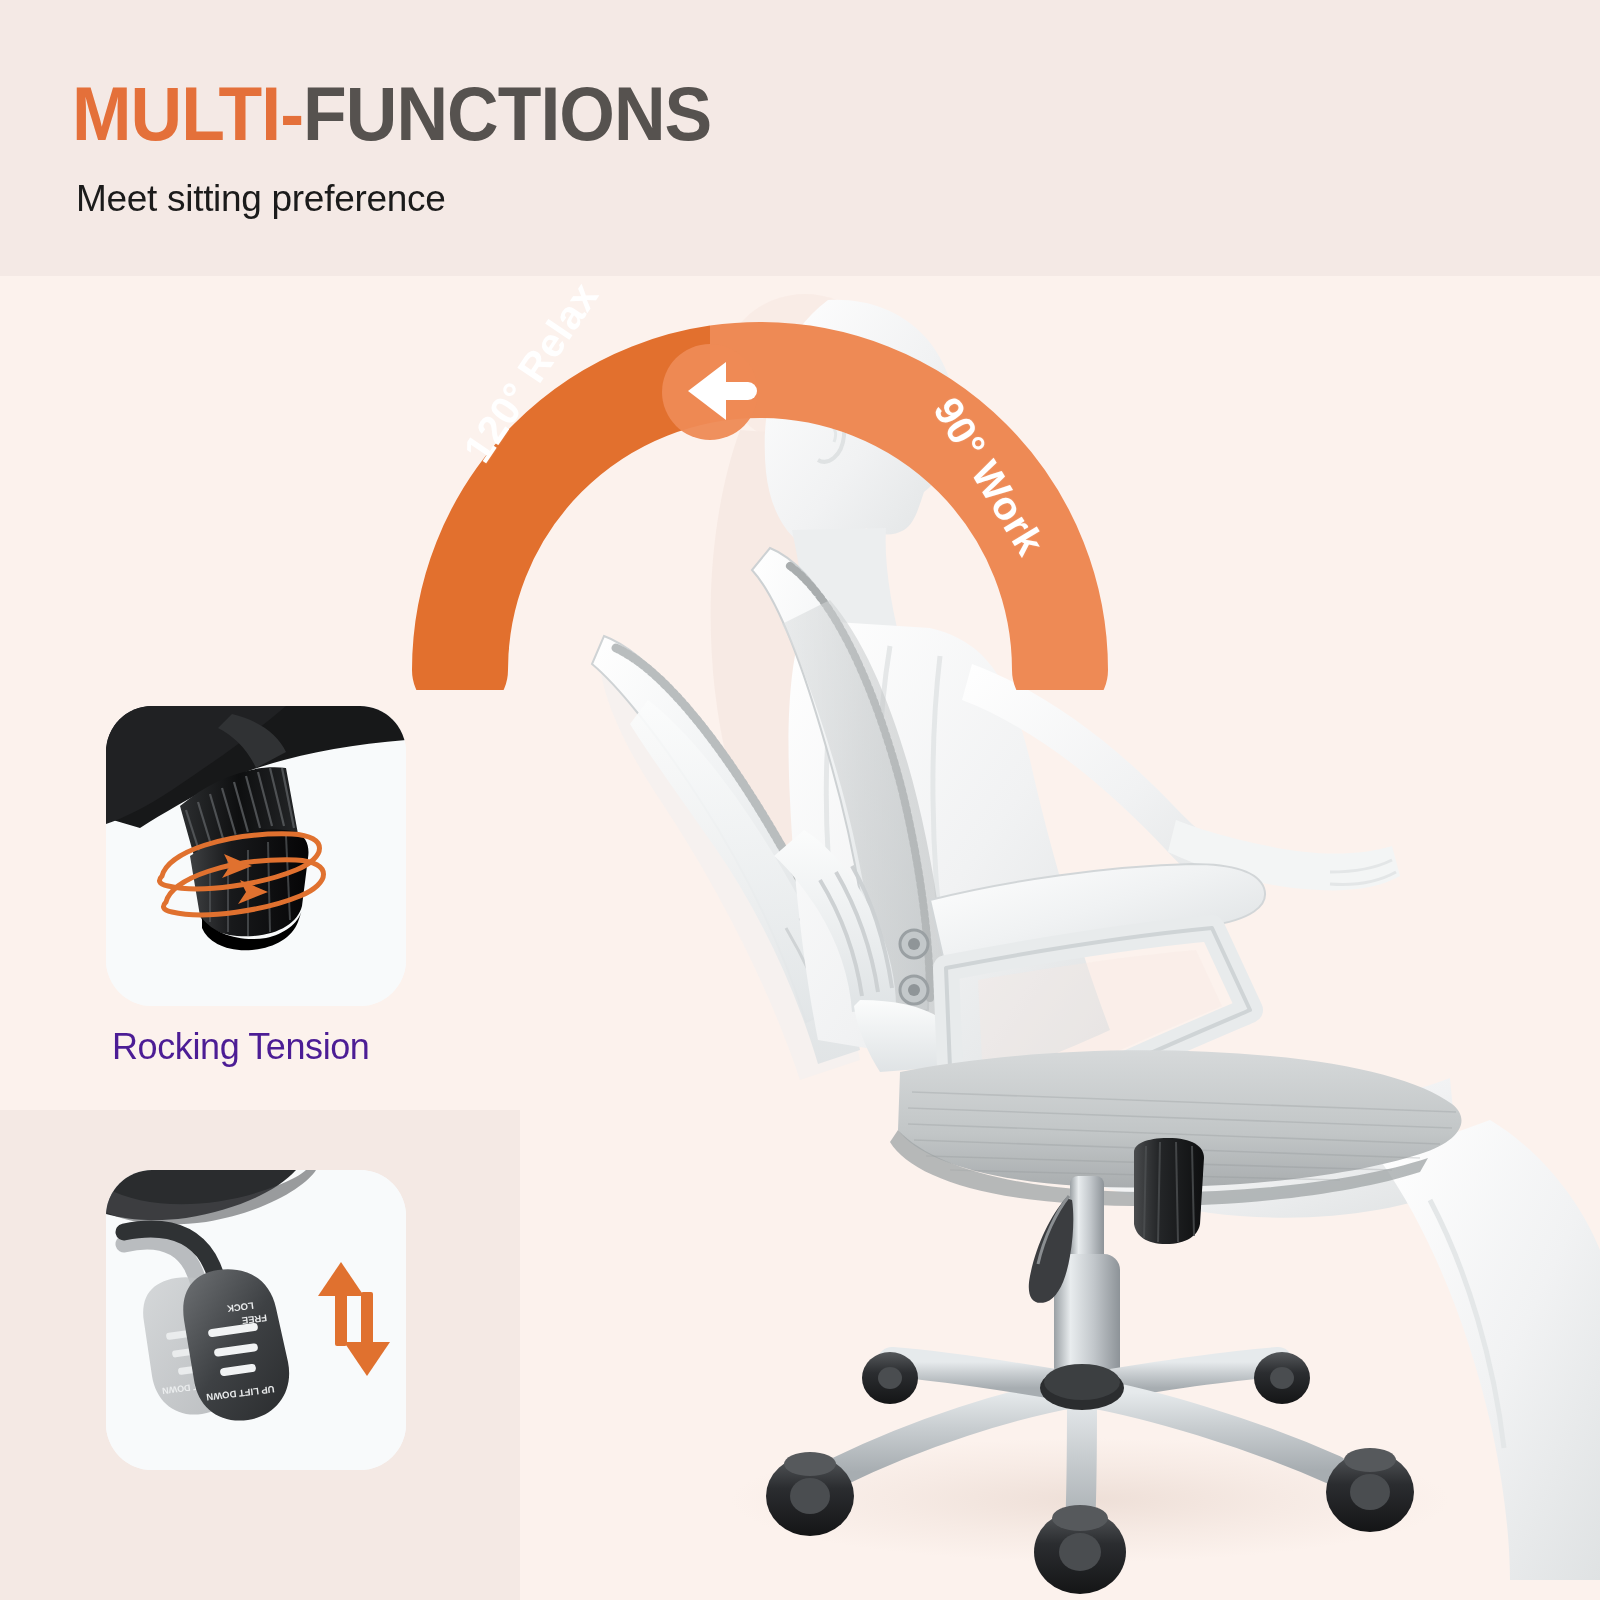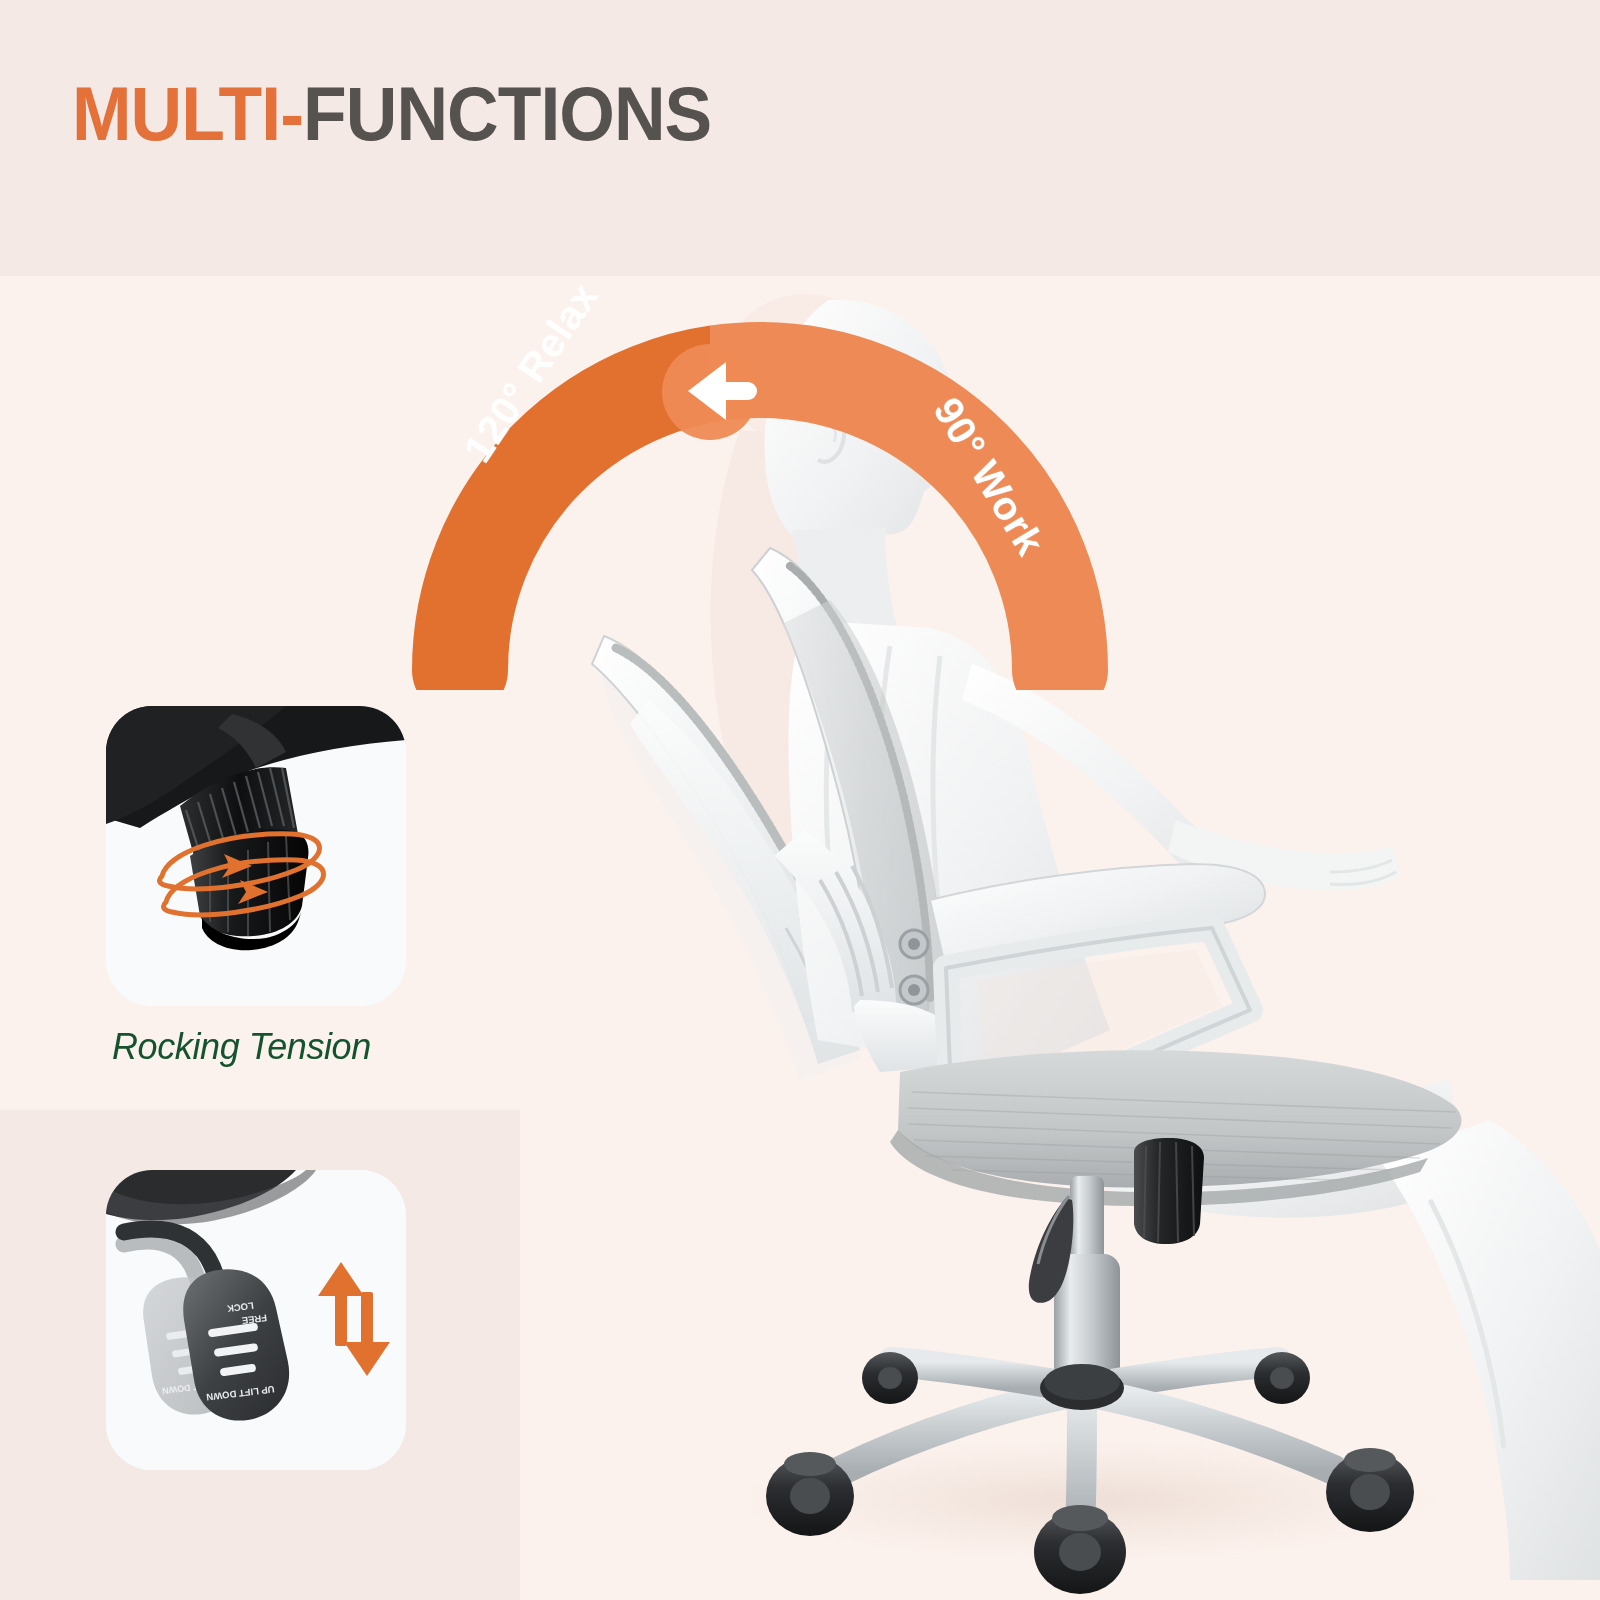--- a/index.html
+++ b/index.html
@@ -51,38 +51,39 @@
   .card {
     position:absolute;
     background:#f8fafb;
     border-radius:46px;
     overflow:hidden;
   }
   .card-rock   { left:106px; top:706px;  width:300px; height:300px; }
   .card-height { left:106px; top:1170px; width:300px; height:300px; }
 
   .card-label {
-    position:absolute; font-size:36px; color:#14532d; letter-spacing:-0.4px; white-space:nowrap;font-style:italic;
+    position:absolute; font-size:36px; color:#4c1d95; letter-spacing:-0.4px; white-space:nowrap;
   }
   .lbl-rock   { left:112px; top:1026px; }
   .lbl-height { left:112px; top:1488px; }
 </style>
 </head>
 <body>
 
 <div id="stage">
 
   <div class="band-header"></div>
   <div class="band-main"></div>
   <div class="band-lower"></div>
   <div class="band-lower-right"></div>
 
   <div class="title">
     <span class="orange">MULTI-</span><span class="grey">FUNCTIONS</span>
   </div>
+  <div class="subtitle">Meet sitting preference</div>
 
   <svg class="scene" viewBox="0 0 1600 1600" xmlns="http://www.w3.org/2000/svg">
     <defs>
       <linearGradient id="gFrame" x1="0" y1="0" x2="1" y2="1">
         <stop offset="0%" stop-color="#ffffff"></stop>
         <stop offset="45%" stop-color="#f0f2f3"></stop>
         <stop offset="100%" stop-color="#d9dddf"></stop>
       </linearGradient>
       <linearGradient id="gFrame2" x1="0" y1="0" x2="0" y2="1">
         <stop offset="0%" stop-color="#fbfcfc"></stop>

